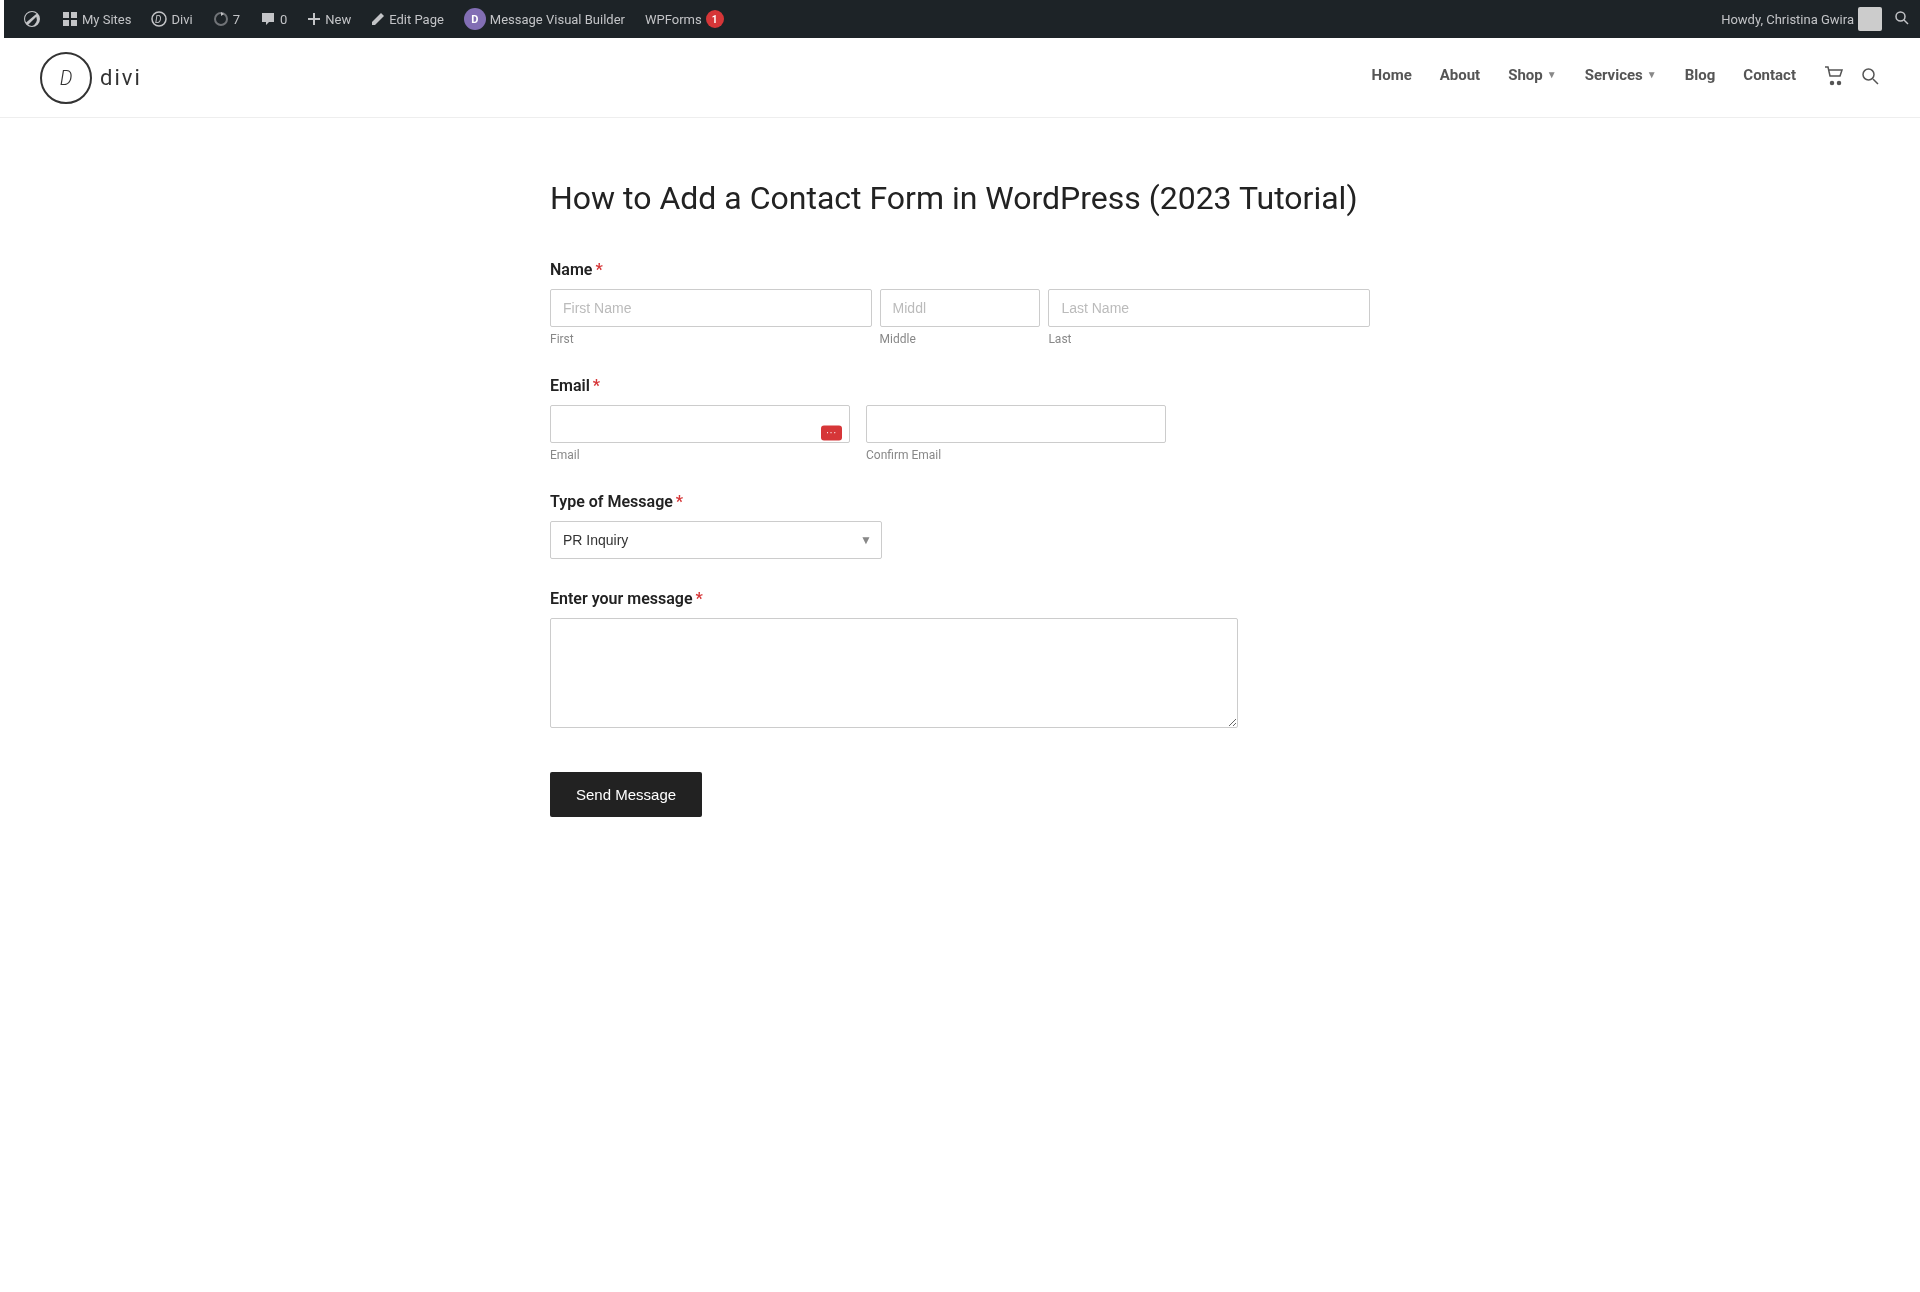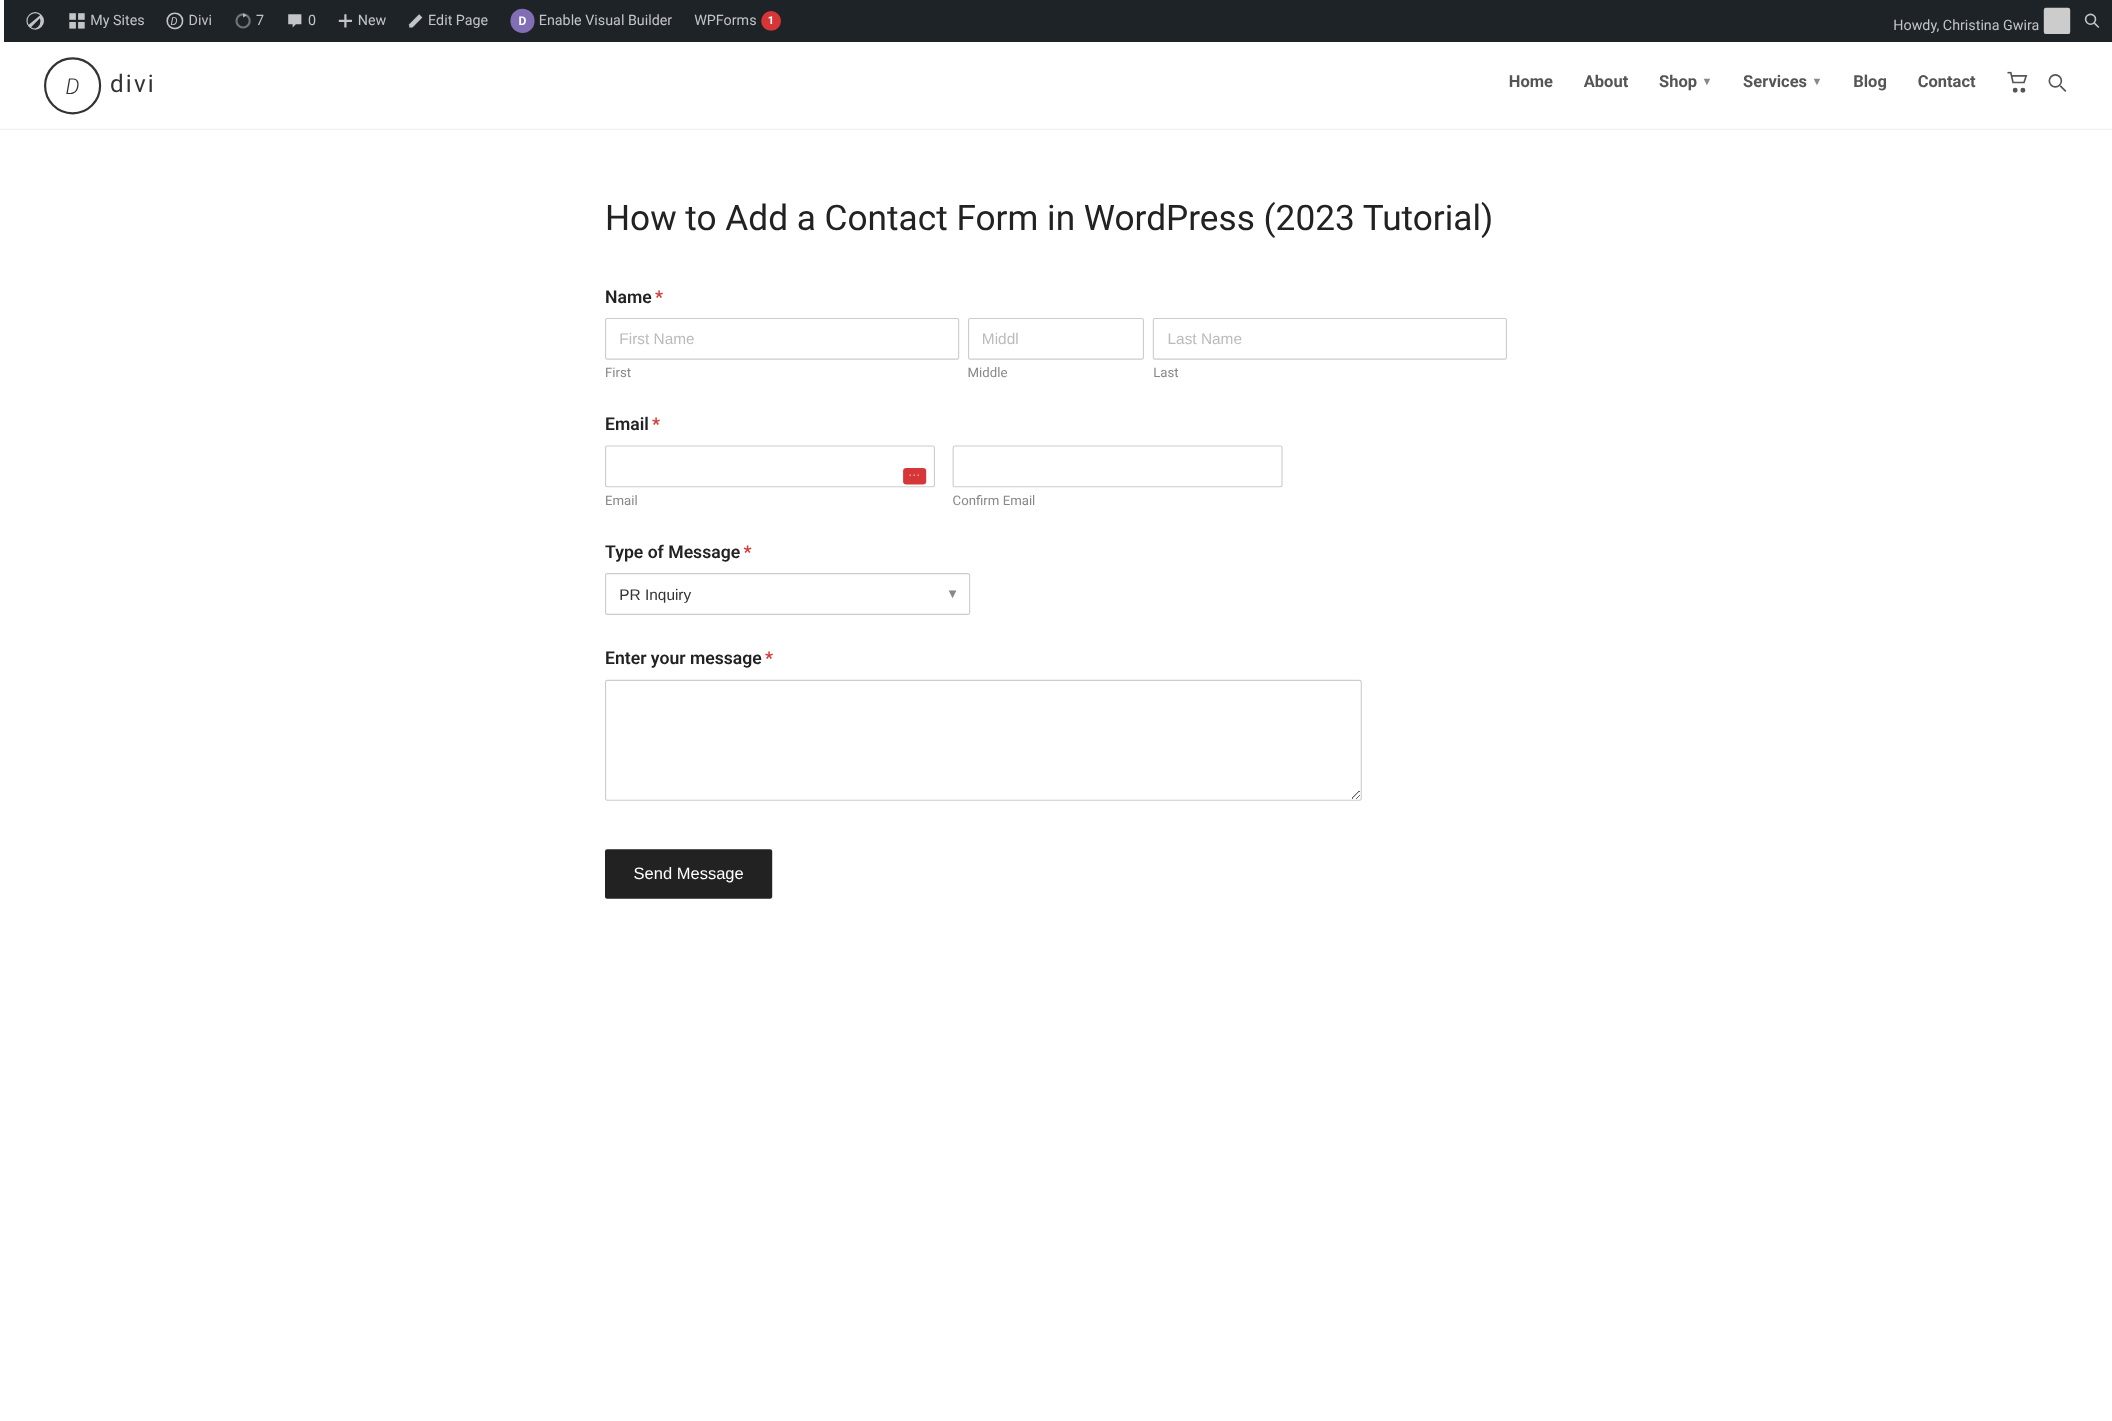--- a/index.html
+++ b/index.html
@@ -25,21 +25,21 @@
       gap: 4px;
       padding: 0 8px;
       height: 100%;
       color: #c3c4c7;
       cursor: pointer;
       white-space: nowrap;
     }
     .admin-bar-spacer { flex: 1; }
     .admin-bar-right {
       display: flex;
-      align-items: flex-end;
+      align-items: center;
       gap: 4px;
       margin-left: auto;
     }
     .wp-logo-icon {
       width: 20px; height: 20px;
       fill: #c3c4c7;
     }
     .badge-red {
       background: #d63638;
       color: #fff;
@@ -280,21 +280,21 @@
     <span>New</span>
   </div>
   <div class="admin-bar-item">
     <svg width="14" height="14" viewBox="0 0 14 14" fill="#c3c4c7">
         <path d="M1 10L10 1l3 3-9 9H1v-3z"></path>
       </svg>
     <span>Edit Page</span>
   </div>
   <div class="admin-bar-item">
     <div class="icon-circle">D</div>
-    <span>Enable Visual Builder</span>
+    <span>Message Visual Builder</span>
   </div>
   <div class="admin-bar-item">
     <span>WPForms</span>
     <div class="badge-red">1</div>
   </div>
   <div class="admin-bar-spacer"></div>
   <div class="admin-bar-right">
     <span style="font-size:13px;color:#c3c4c7;">Howdy, Christina Gwira</span>
     <div class="avatar-img"></div>
     <div style="cursor:pointer;margin-left:8px;">

